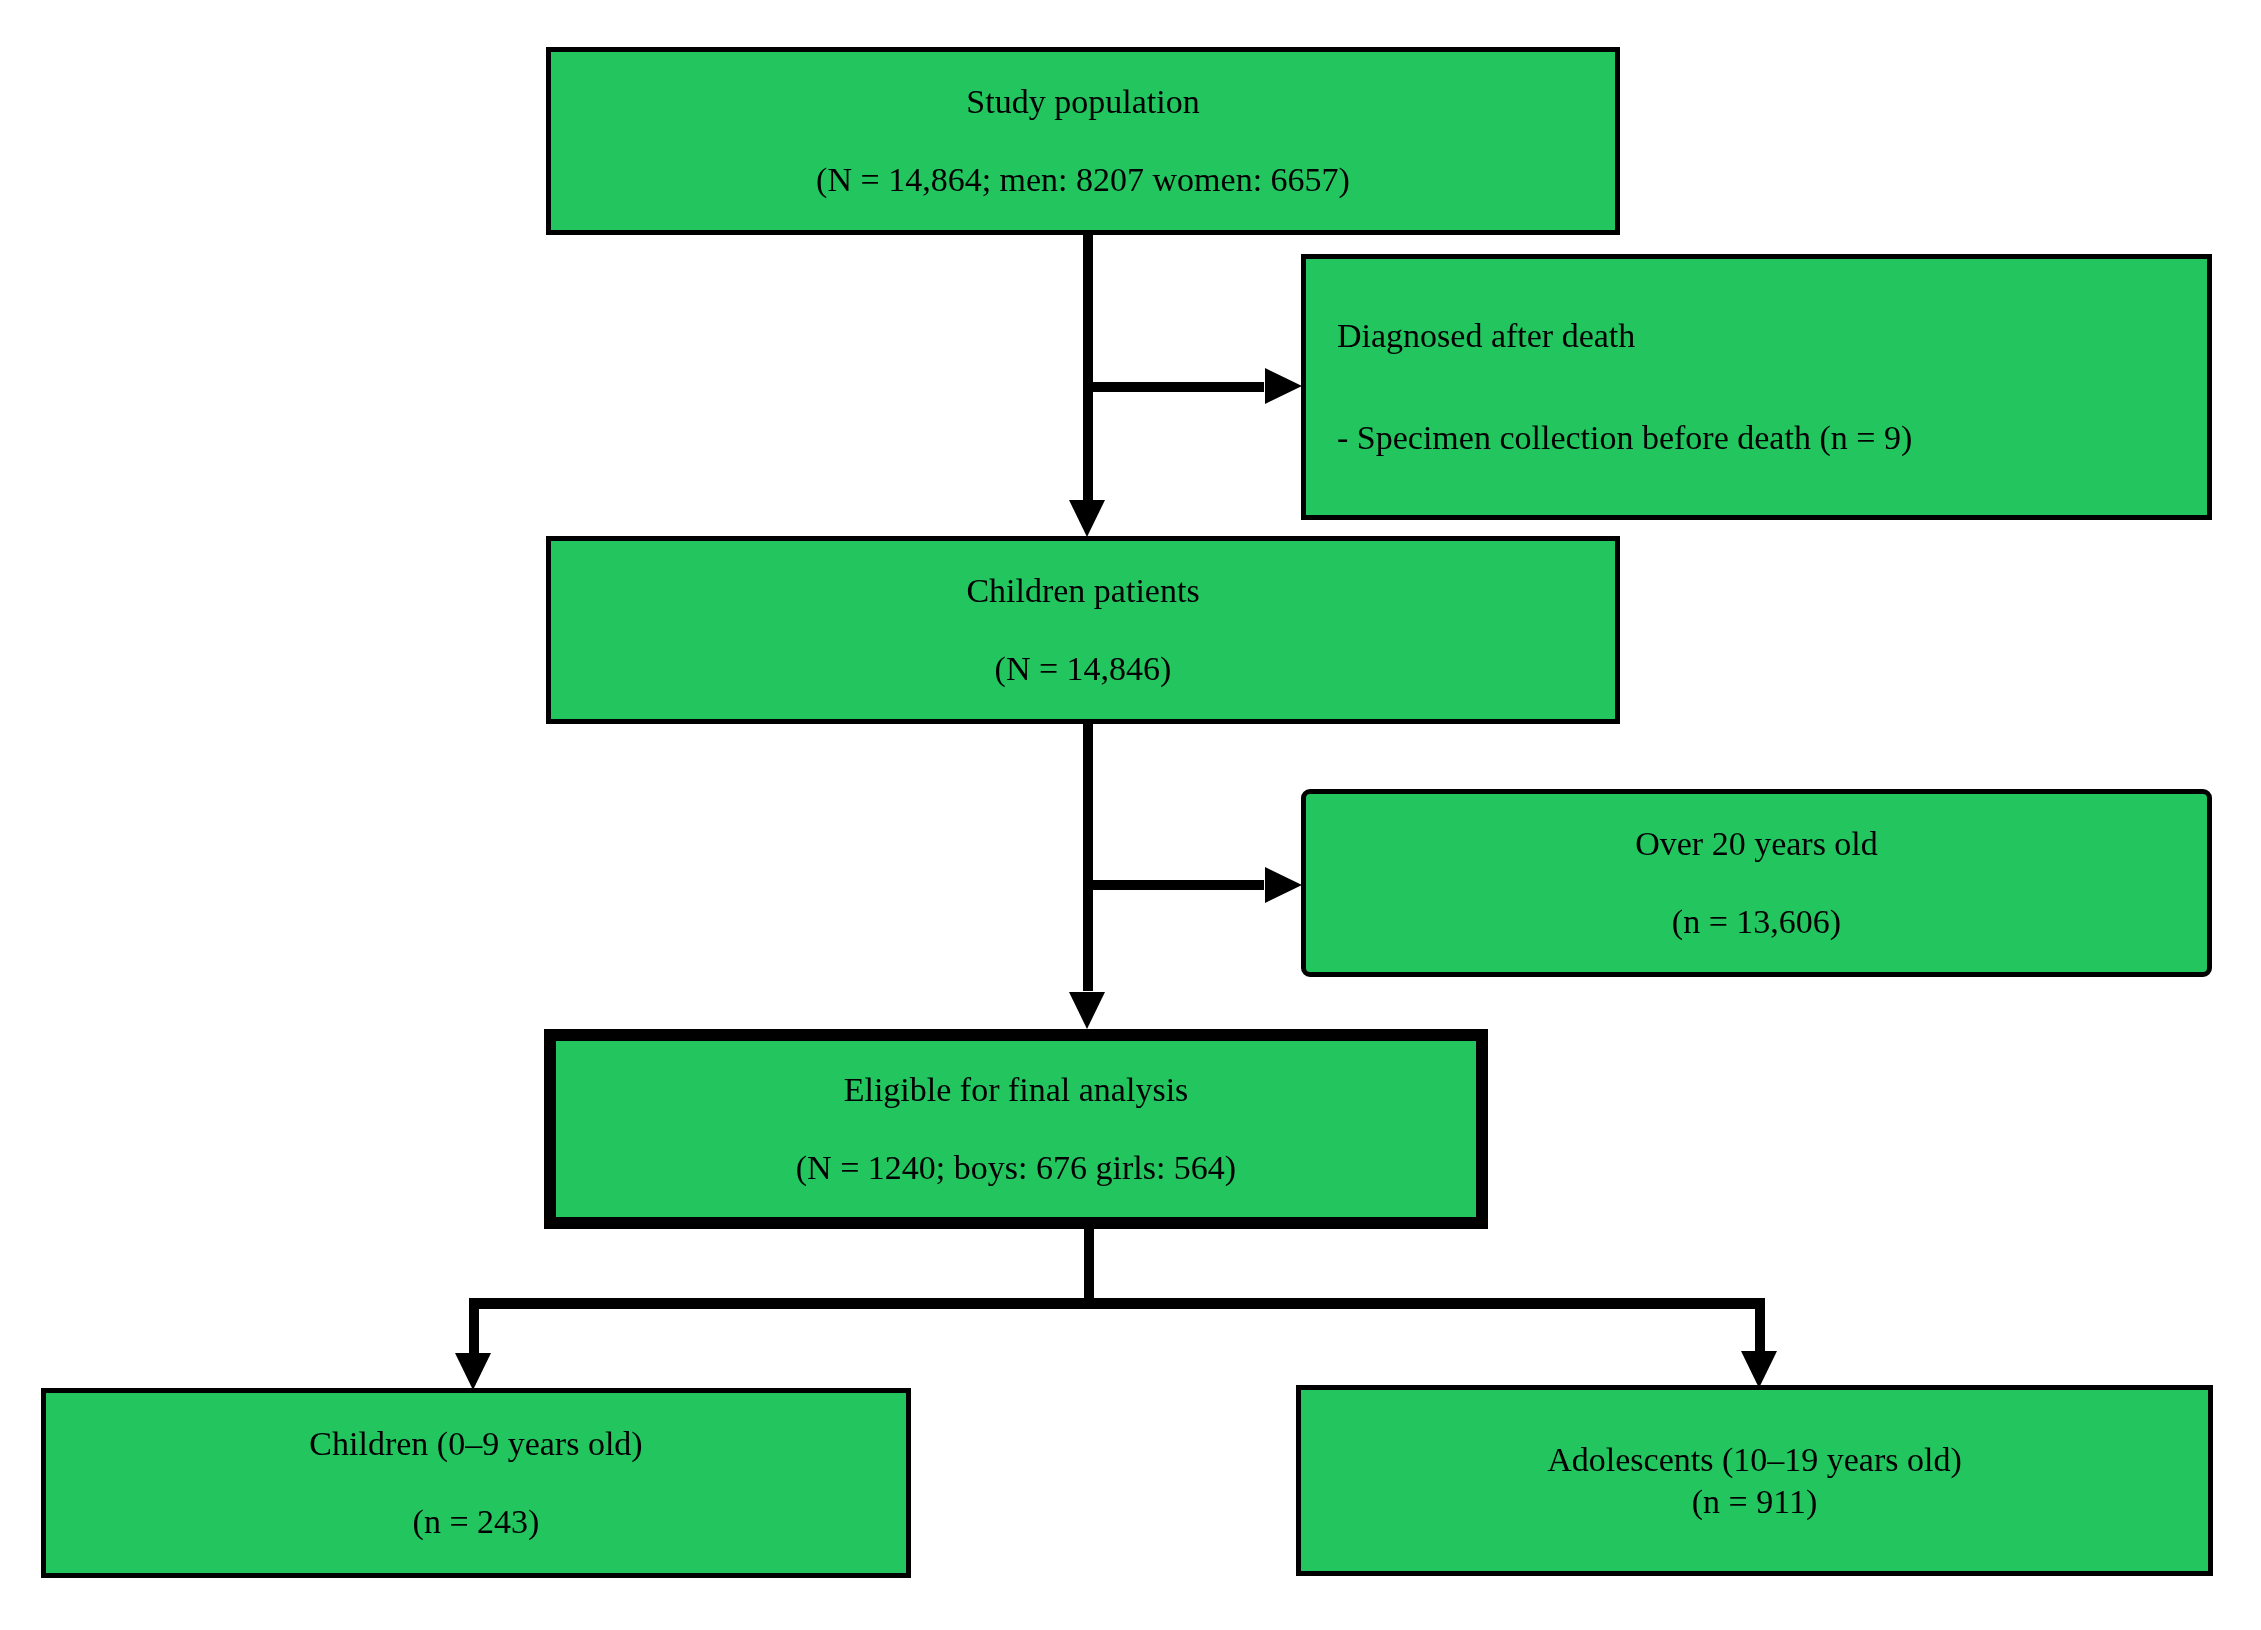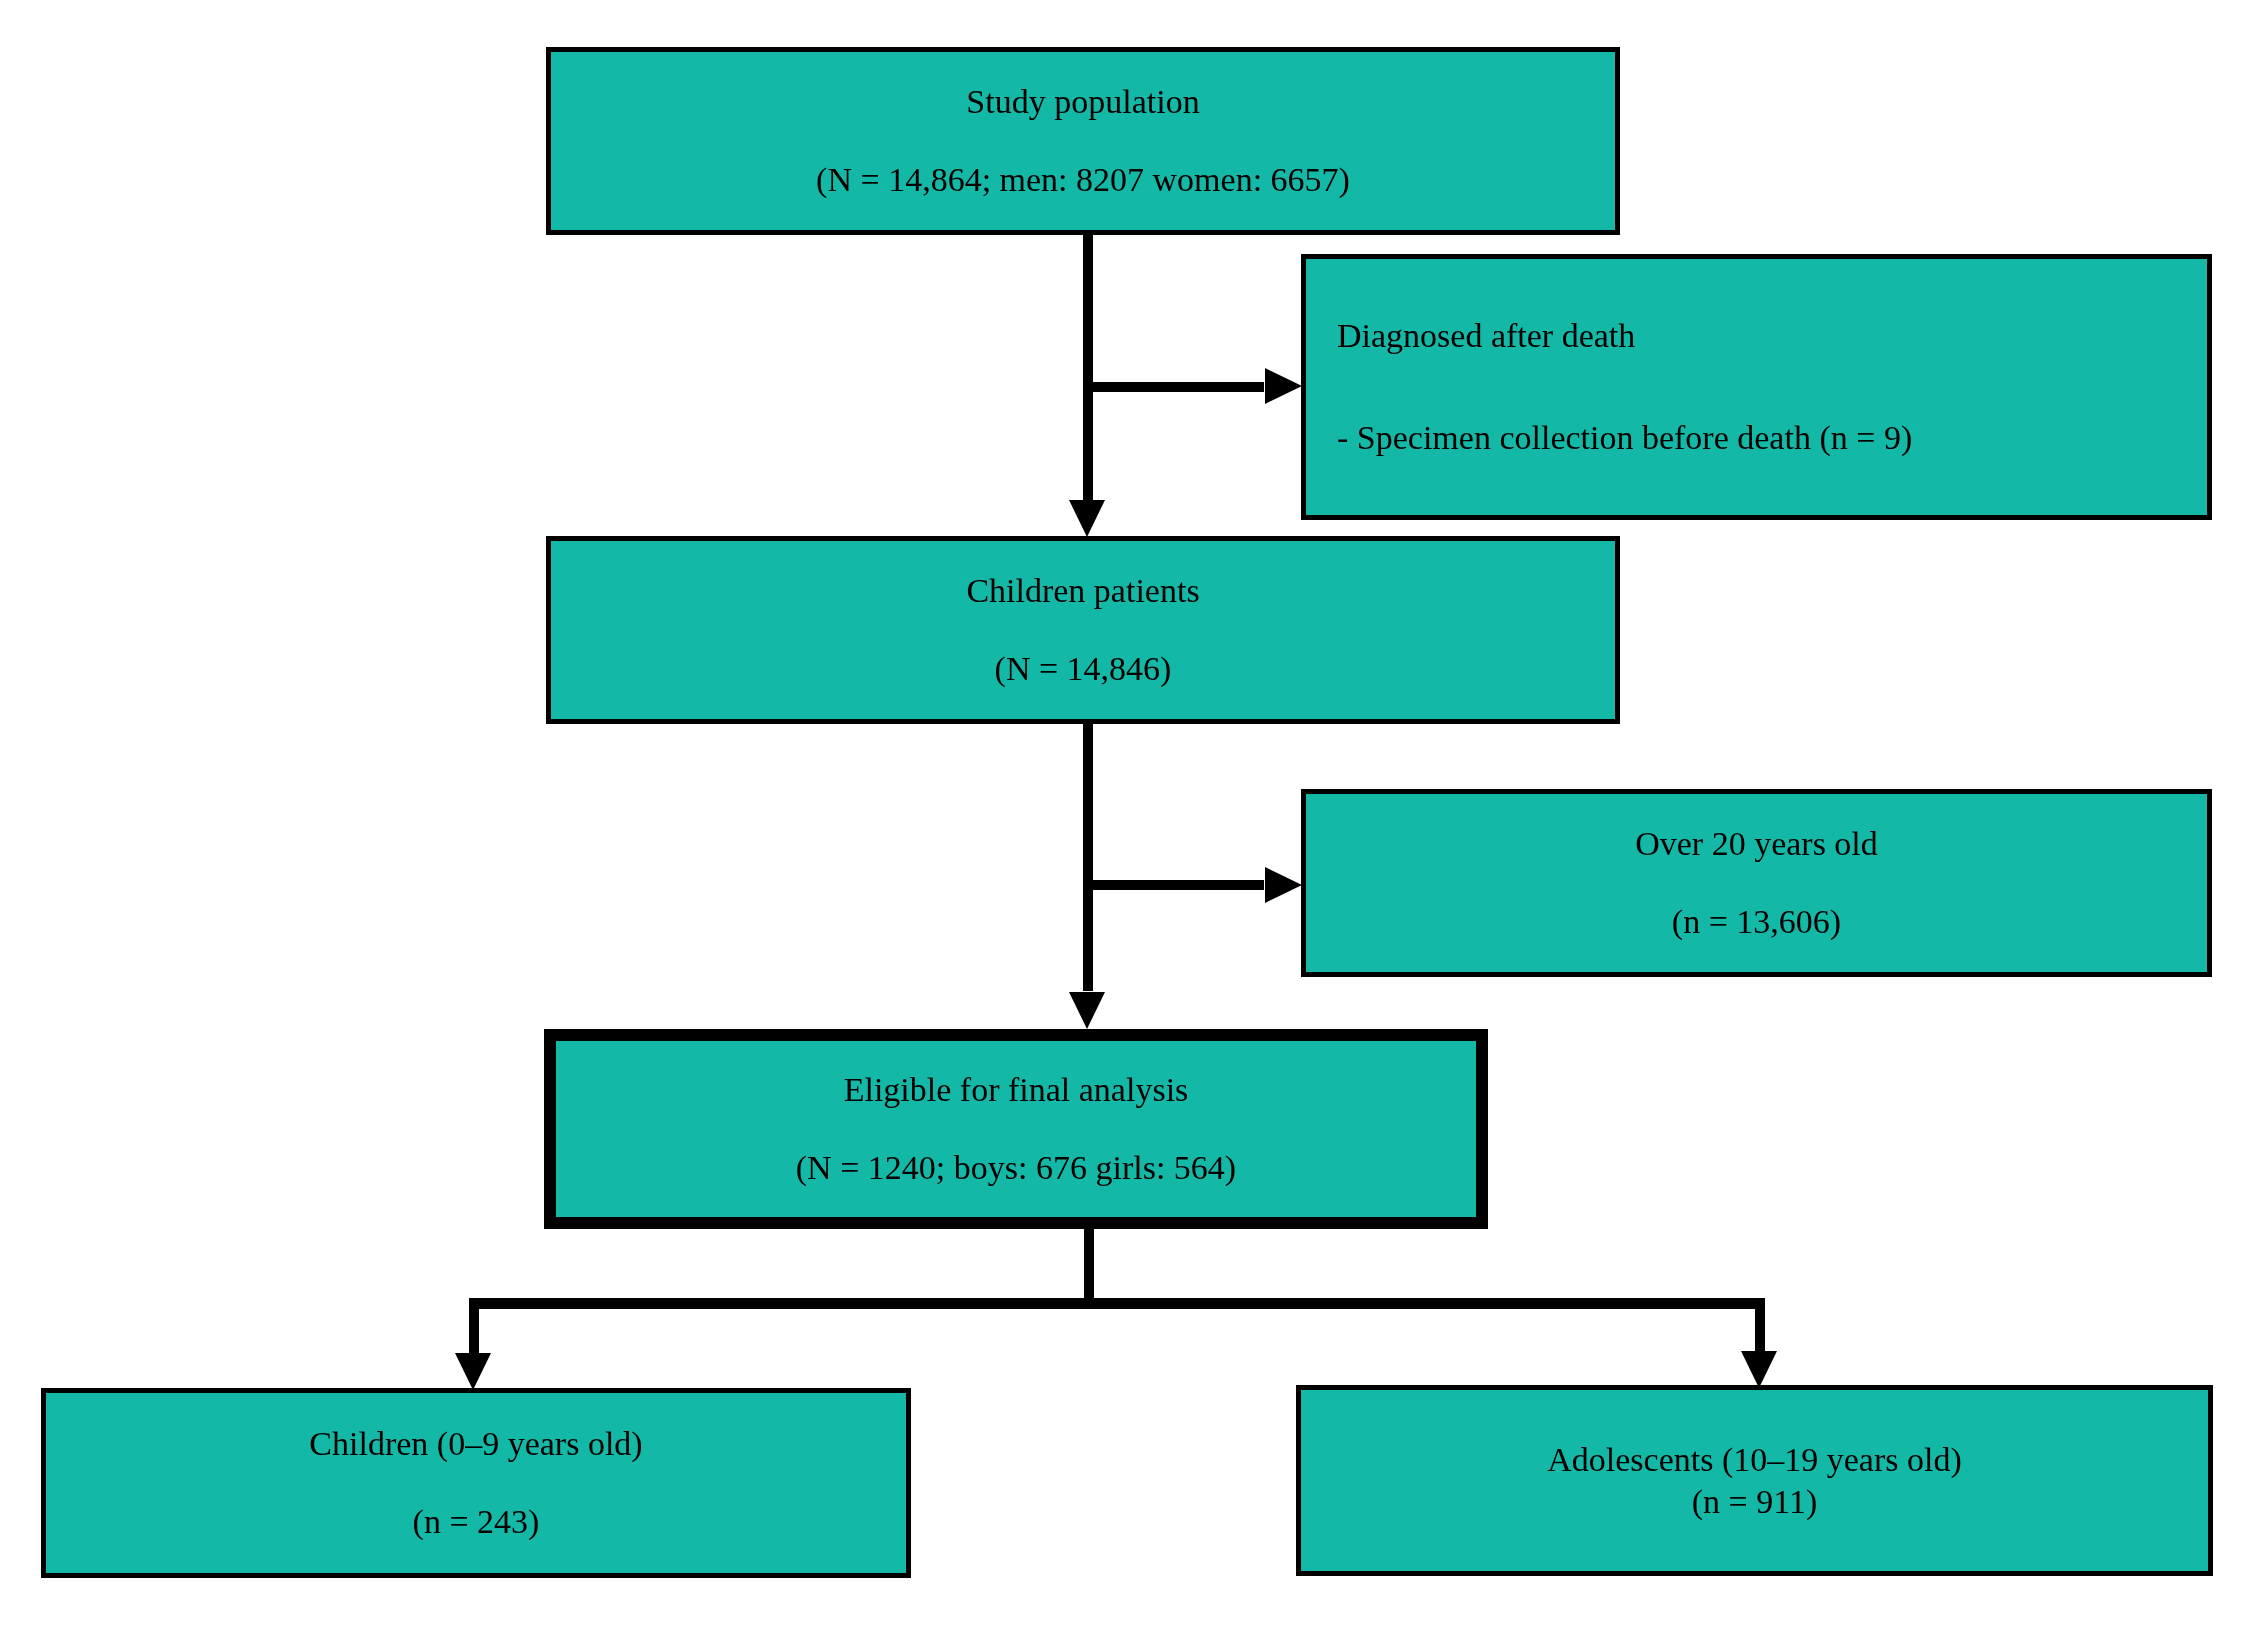--- a/index.html
+++ b/index.html
@@ -11,21 +11,21 @@
     position: relative;
     width: 2261px;
     height: 1631px;
     background: #ffffff;
     font-family: "Liberation Serif", "DejaVu Serif", serif;
     color: #000000;
   }
   .box {
     position: absolute;
     box-sizing: border-box;
-    background: #14b8a6;
+    background: #22c55e;
     border: 5.3px solid #000000;
     display: flex;
     flex-direction: column;
     justify-content: center;
     align-items: center;
     text-align: center;
     font-size: 34px;
     line-height: 1.0;
     gap: 44px;
   }
@@ -88,21 +88,21 @@
     <div class="line-text">Children patients</div>
     <div class="line-text">(N = 14,846)</div>
   </div>
 
   <div class="conn" style="left:1083px; top:724px; width:10px; height:267px;"></div>
   <div class="arrow-down" style="left:1069px; top:992px;"></div>
 
   <div class="conn" style="left:1087px; top:880px; width:177px; height:10px;"></div>
   <div class="arrow-right" style="left:1265px; top:867px;"></div>
 
-  <div class="box" style="left:1301px; top:789px; width:911px; height:188px;">
+  <div class="box" style="left:1301px; top:789px; width:911px; height:188px;border-radius:9px;">
     <div class="line-text">Over 20 years old</div>
     <div class="line-text">(n = 13,606)</div>
   </div>
 
   <div class="box bold-border" style="left:544px; top:1029px; width:944px; height:200px;align-items:center;">
     <div class="line-text">Eligible for final analysis</div>
     <div class="line-text">(N = 1240; boys: 676 girls: 564)</div>
   </div>
 
   <div class="conn" style="left:1084px; top:1229px; width:10px; height:79px;"></div>

